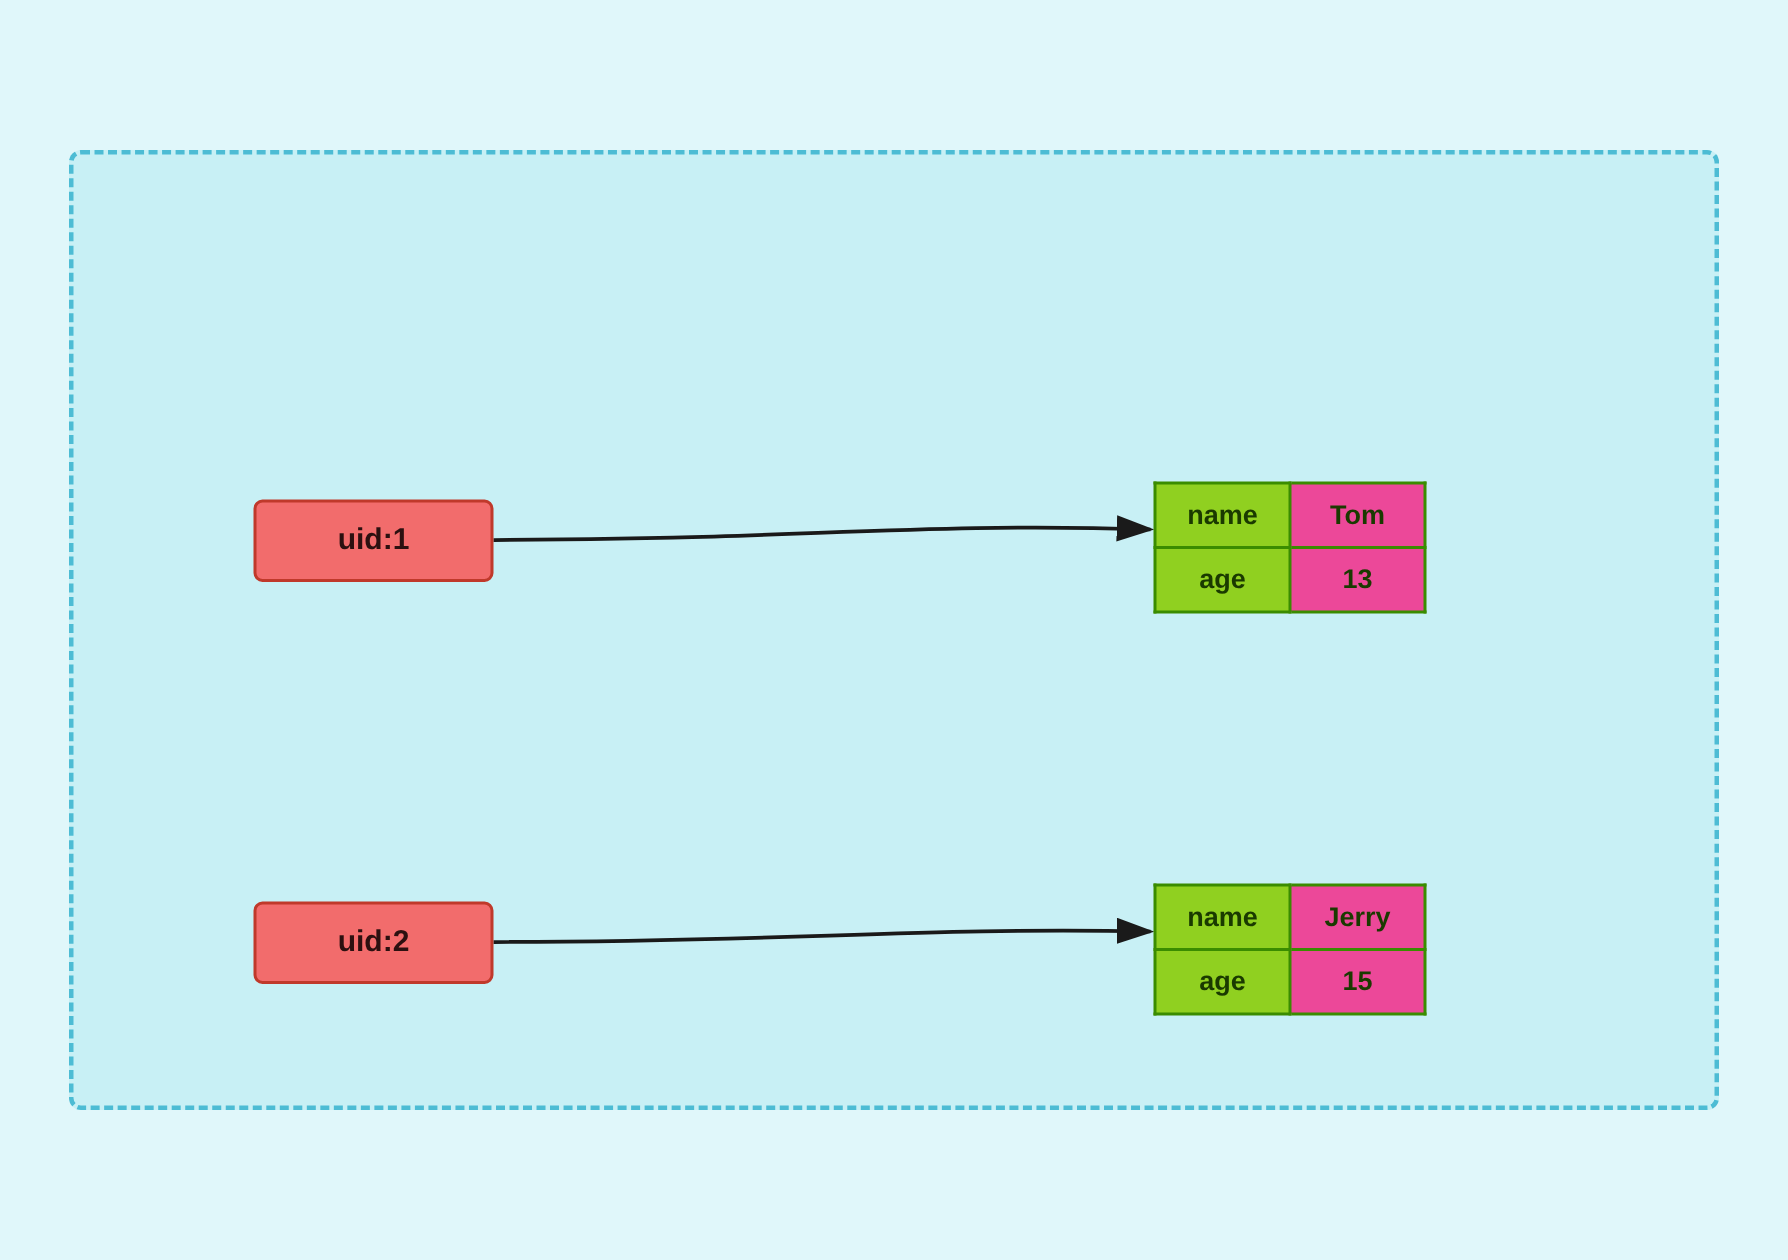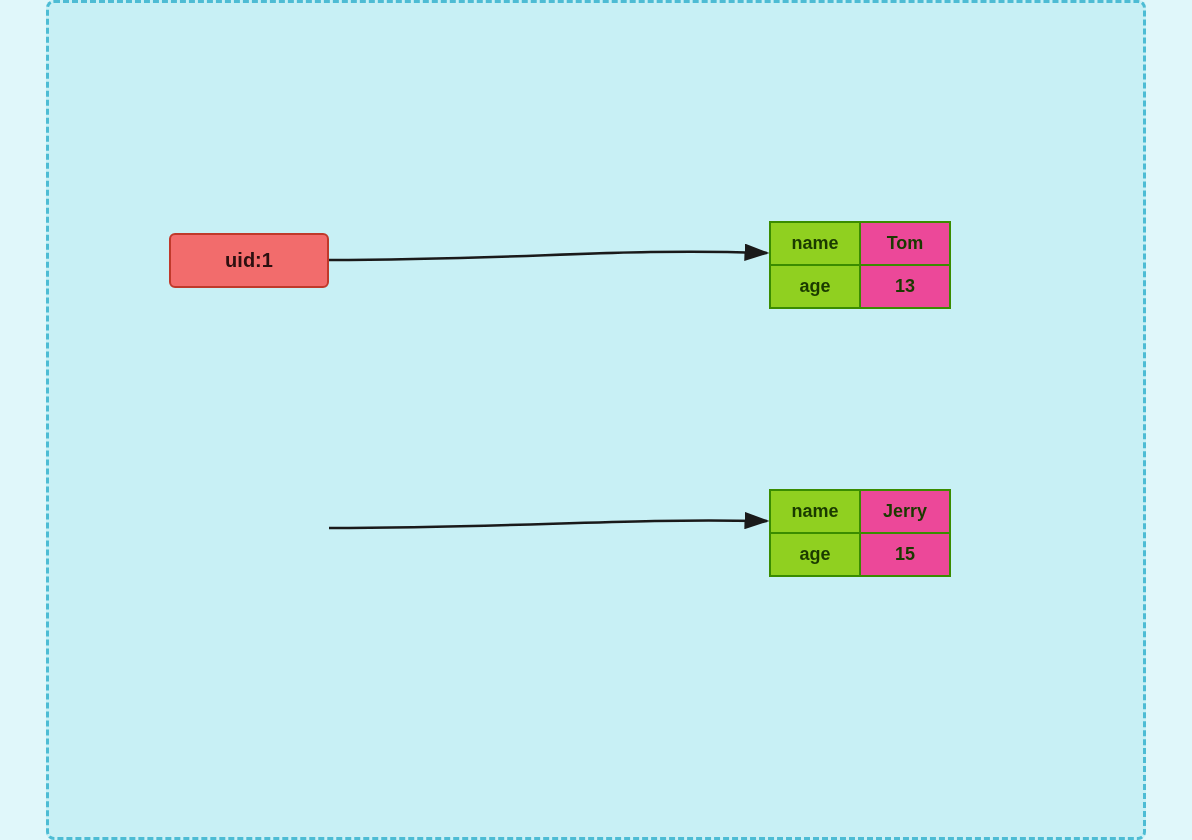--- a/index.html
+++ b/index.html
@@ -13,21 +13,21 @@
       height: 840px;
       background: #e0f7fa;
       display: flex;
       align-items: center;
       justify-content: center;
       font-family: Arial, sans-serif;
     }
 
     .canvas {
       width: 1100px;
-      height: 840px;
+      height: 640px;
       background: #c8f0f5;
       border: 3px dashed #4dbcd4;
       border-radius: 8px;
       position: relative;
     }
 
     .uid-box {
       position: absolute;
       width: 160px;
       height: 55px;
@@ -114,20 +114,23 @@
 
     <path d="M 280 257 C 480 257 560 245 718 250" fill="none" stroke="#1a1a1a" stroke-width="2.5" marker-end="url(#arrowhead1)"></path>
 
     <path d="M 280 525 C 480 525 560 515 718 518" fill="none" stroke="#1a1a1a" stroke-width="2.5" marker-end="url(#arrowhead2)"></path>
   </svg>
 
   <div class="uid-box uid-box-1">
     <span>uid:1</span>
   </div>
 
+  <div class="uid-box uid-box-2">
+    <span>uid:2</span>
+  </div>
 
   <table class="record-table record-table-1">
     <tbody>
         <tr>
       <td class="key-cell">name</td>
       <td class="val-cell">Tom</td>
     </tr>
     <tr>
       <td class="key-cell">age</td>
       <td class="val-cell">13</td>

